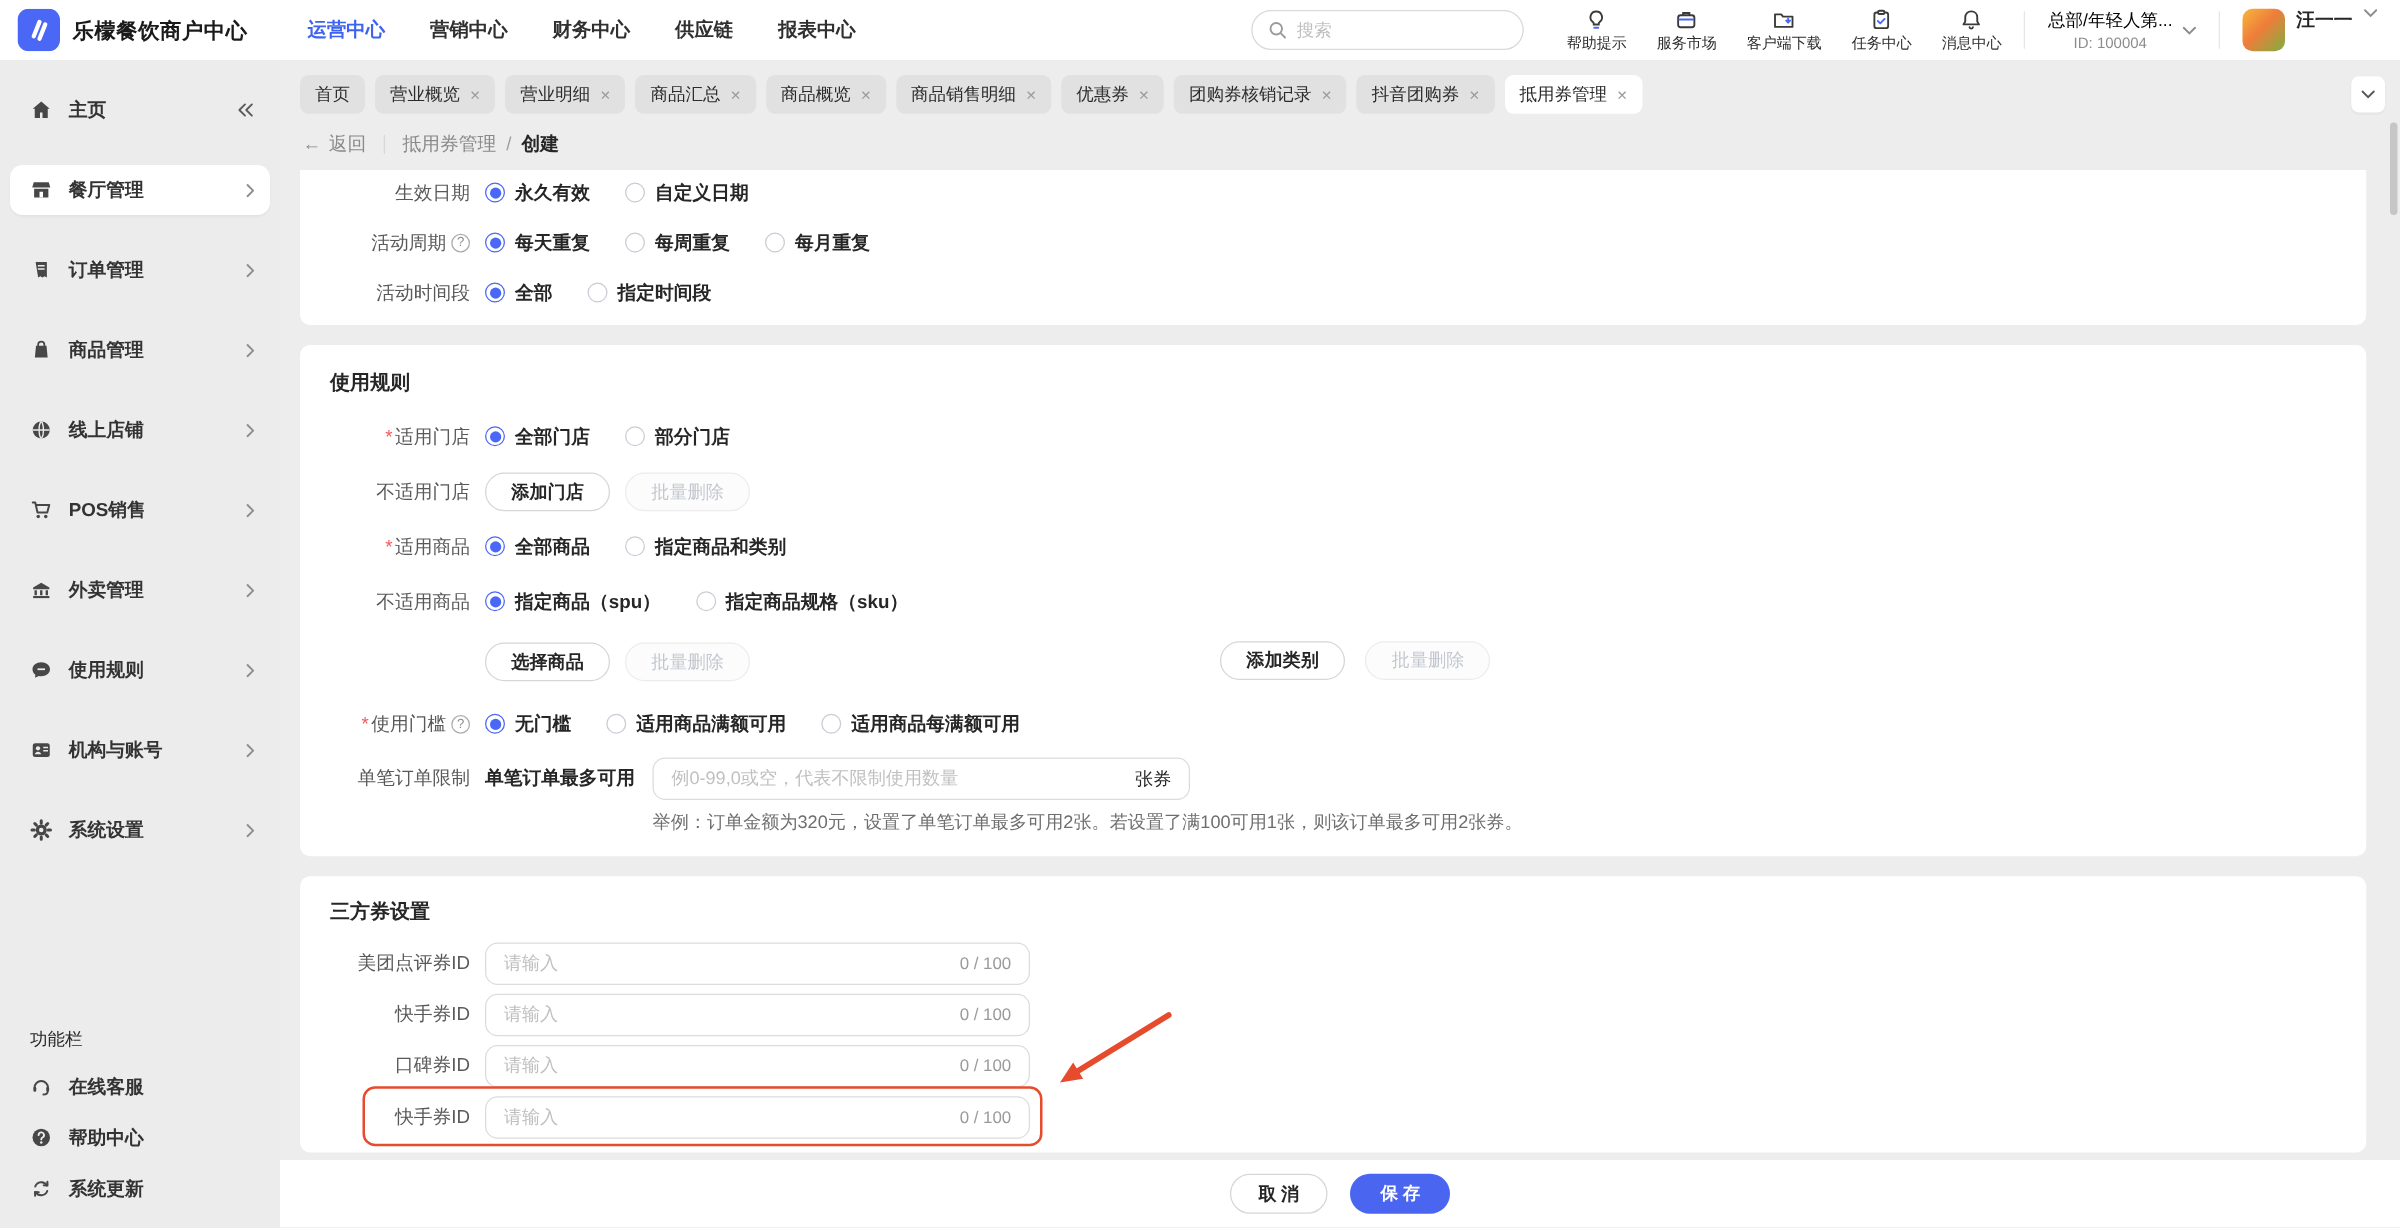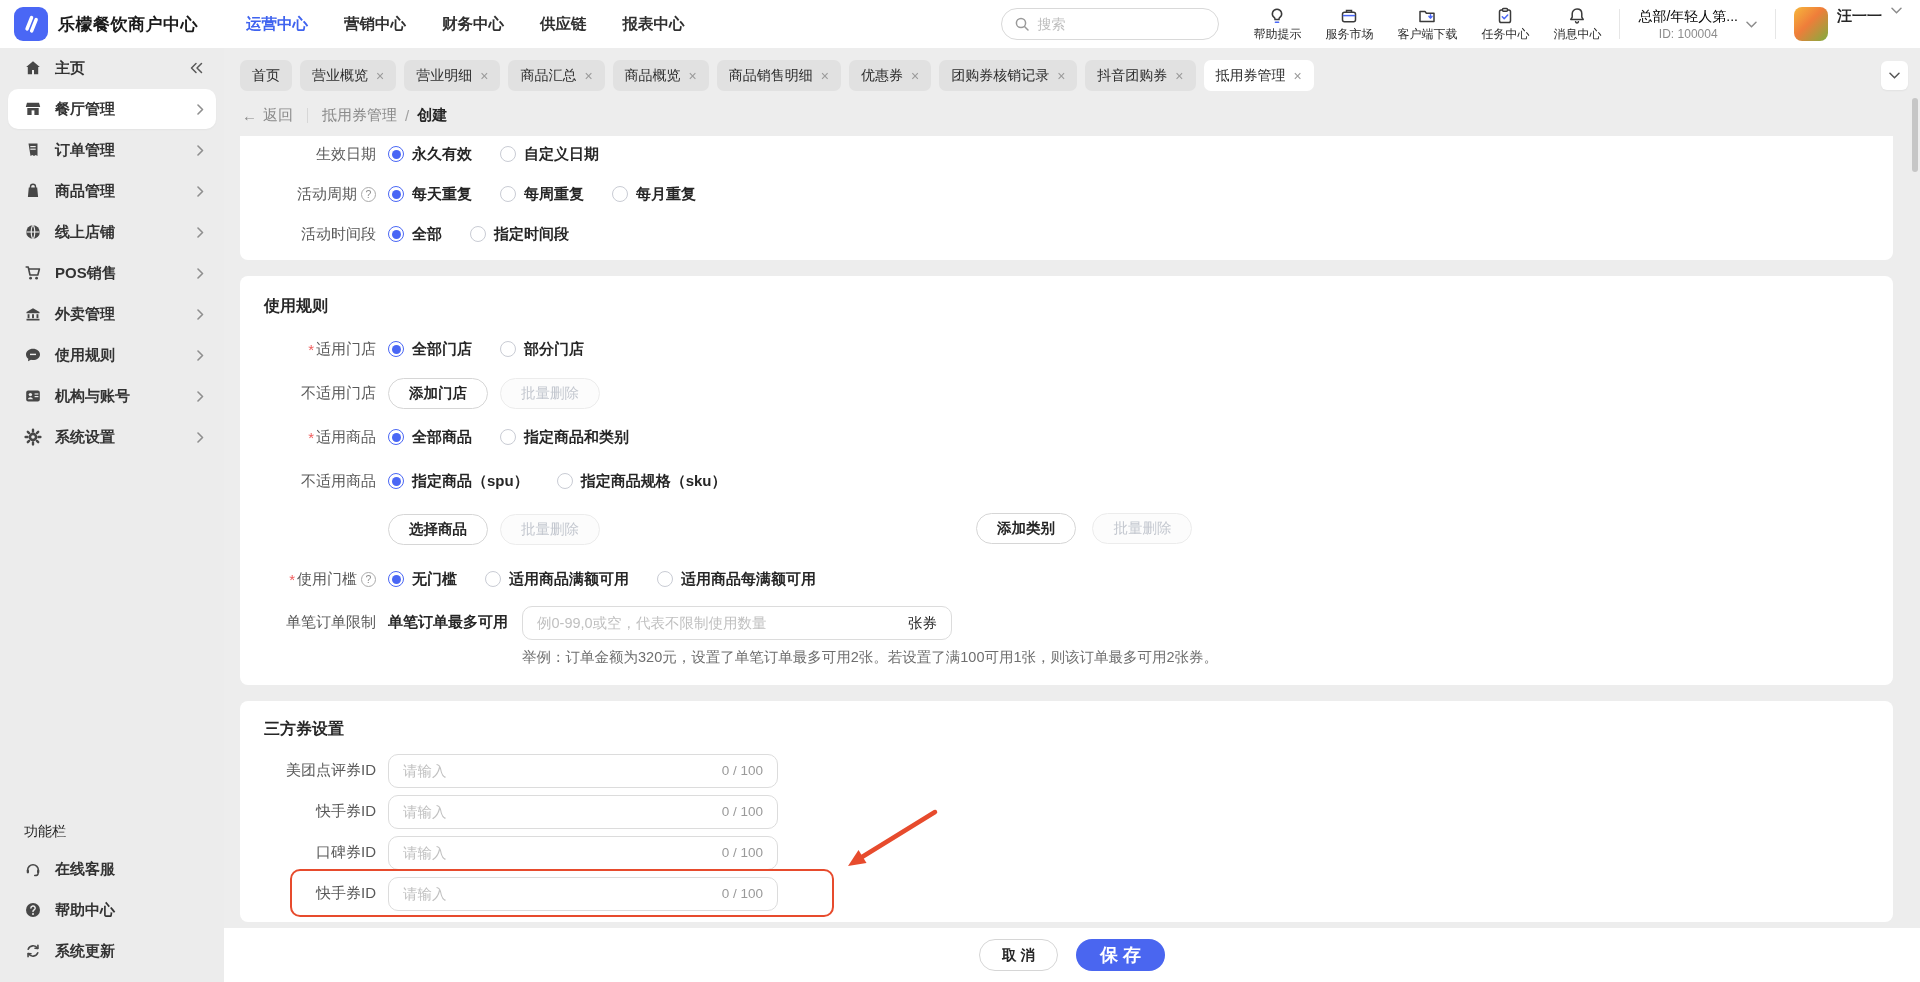--- a/index.html
+++ b/index.html
@@ -27,21 +27,21 @@
   .org-id { font-size:12px; color:#8c8c8c; margin-top:1px; }
   .user-block { display:flex; gap:9px; cursor:pointer; }
   .avatar { width:34px; height:34px; border-radius:8px;
     background:linear-gradient(135deg,#f6b73c 0%,#ef7d3a 45%,#7fae3f 100%); }
   .user-name { font-size:15px; font-weight:700; }
 
   
   .app { display:flex; height:934px; }
 
   
-  .sidebar { width:224px; background:#ececec; display:flex; flex-direction:column; flex-shrink:0; }
+  .sidebar { width:224px; background:#ececec; display:flex; flex-direction:column; padding-top:20px; flex-shrink:0;gap:23px; }
   .side-item { height:40px; margin:0 8px 1px; border-radius:10px; display:flex; align-items:center;
     padding:0 12px 0 16px; font-size:15px; font-weight:600; color:#333; cursor:pointer; }
   .side-item.active { background:#fff; box-shadow:0 1px 2px rgba(0,0,0,.04); }
   .side-item .s-label { margin-left:13px; }
   .side-item .chev { margin-left:auto; display:flex; align-items:center; }
   .side-foot { margin-top:auto; padding-bottom:10px; }
   .side-foot-title { padding:0 0 8px 24px; font-size:14px; color:#262626; }
 
   
   .main { flex:1; display:flex; flex-direction:column; min-width:0; position:relative; }
@@ -95,33 +95,33 @@
   .sub-label { font-weight:700; color:#262626; font-size:15px; margin-right:14px; white-space:nowrap; }
   .limit-col { display:flex; flex-direction:column; }
   .limit-input { width:430px; height:34px; border:1px solid #dcdcdc; border-radius:10px; display:flex;
     align-items:center; padding:0 14px; gap:8px; background:#fff; }
   .limit-input input { border:none; outline:none; flex:1; font-size:14.5px; font-family:inherit; color:#444; }
   .limit-input input::placeholder { color:#c0c0c0; }
   .suffix { color:#262626; font-size:14.5px; white-space:nowrap; }
   .hint { color:#6e6e6e; font-size:14.5px; margin-top:8px; }
 
   .tp-row { display:flex; align-items:center; height:41px; position:relative; }
-  .tp-input { width:390px; height:34px; border:1px solid #dcdcdc; border-radius:10px; display:flex;
+  .tp-input { width:436px; height:34px; border:1px solid #dcdcdc; border-radius:10px; display:flex;
     align-items:center; padding:0 14px; background:#fff; }
   .tp-input input { border:none; outline:none; flex:1; font-size:14.5px; font-family:inherit; color:#444; min-width:0; }
   .tp-input input::placeholder { color:#c0c0c0; }
   .counter { color:#9a9a9a; font-size:13.5px; margin-left:auto; padding-left:10px; white-space:nowrap; }
   .red-outline { position:absolute; left:26px; top:-4px; width:544px; height:48px;
     border:2px solid #e74b2d; border-radius:10px; pointer-events:none; }
 
   .footerbar { height:54px; background:#fff; display:flex; align-items:center; justify-content:center; gap:18px; }
   .btn-cancel { height:32px; padding:0 22px; border-radius:16px; border:1px solid #d6d6d6; background:#fff;
-    font-size:14.5px; font-weight:700; color:#262626; cursor:pointer; font-family:Liberation Sans, sans-serif; }
+    font-size:14.5px; font-weight:700; color:#262626; cursor:pointer; font-family:Liberation Serif, serif; }
   .btn-save { height:32px; padding:0 24px; border-radius:16px; border:none; background:#4a66f0; color:#fff;
-    font-size:18px; font-weight:700; cursor:pointer; font-family:inherit; }
+    font-size:14px; font-weight:700; cursor:pointer; font-family:inherit; }
 
   .annot-svg { position:absolute; left:0; top:0; width:1920px; height:982px; pointer-events:none; z-index:40; }
   .vscroll-thumb { position:absolute; right:2px; top:98px; width:6px; height:74px; background:#c6c6c6;
     border-radius:3px; z-index:50; }
   svg { display:block; }
 </style>
 </head>
 <body>
 
 <div class="header">

